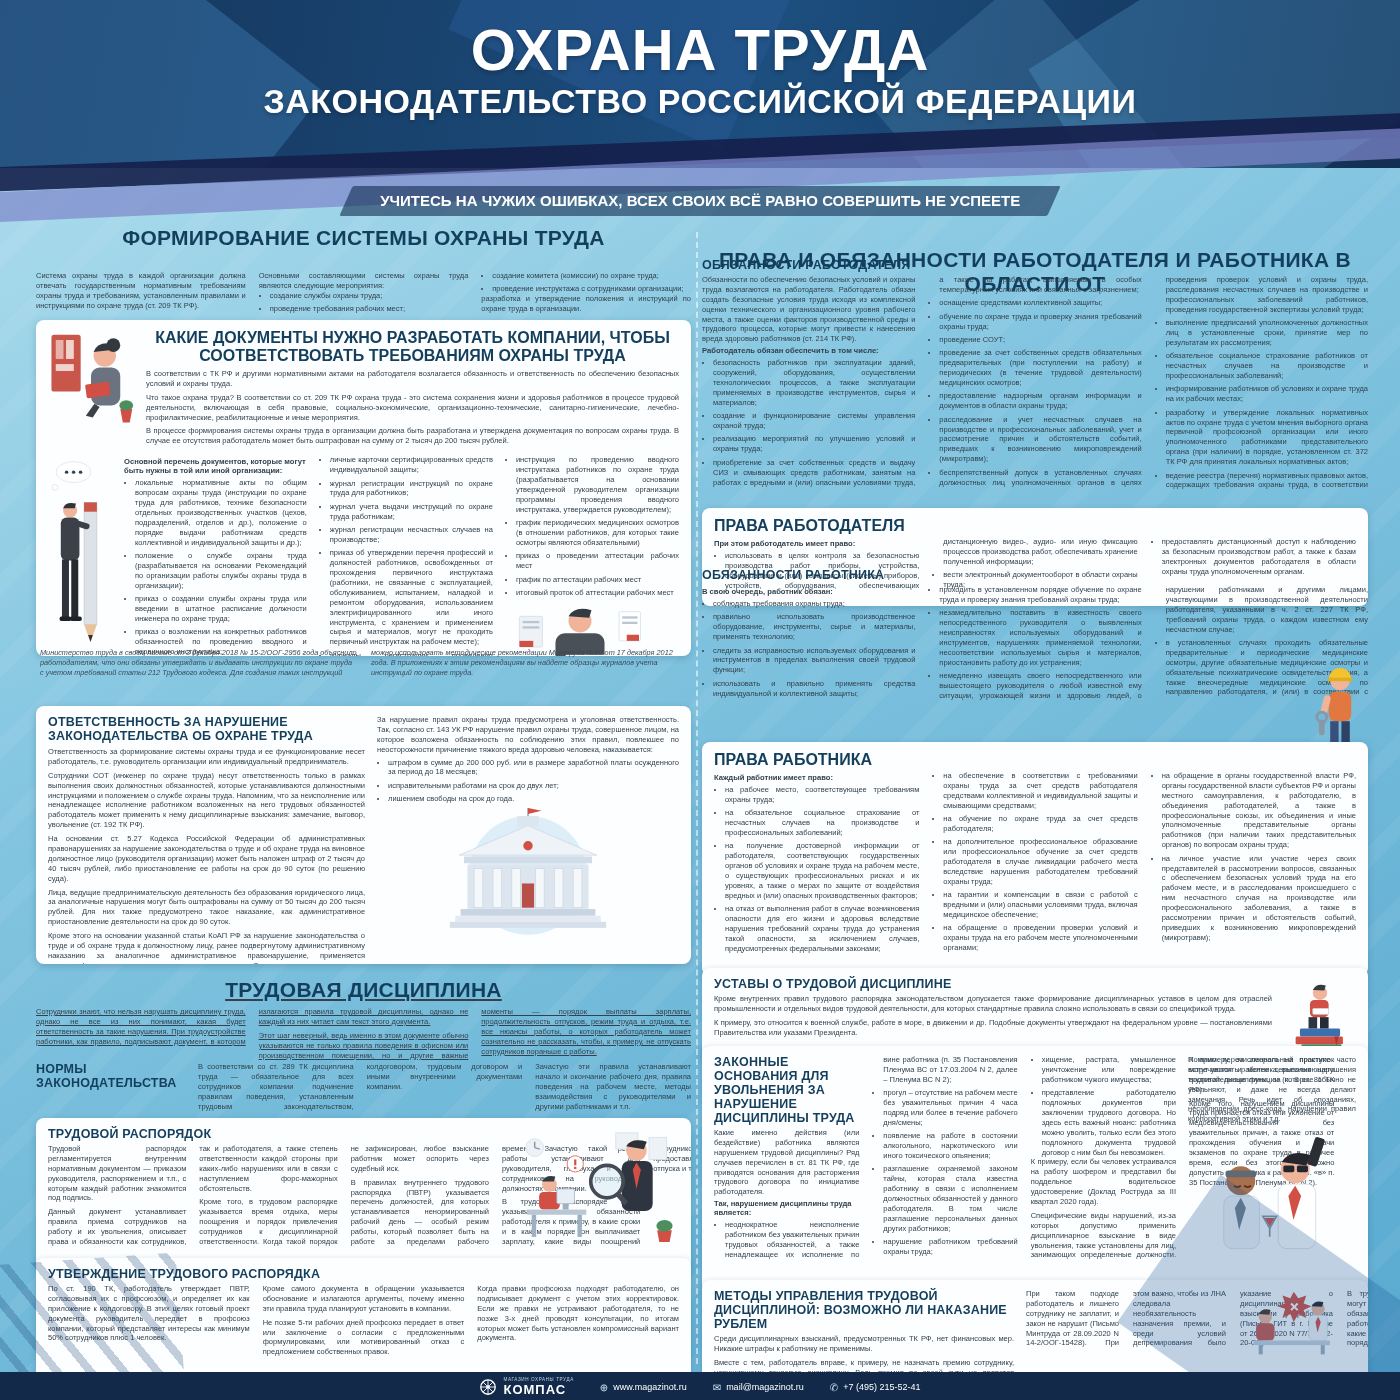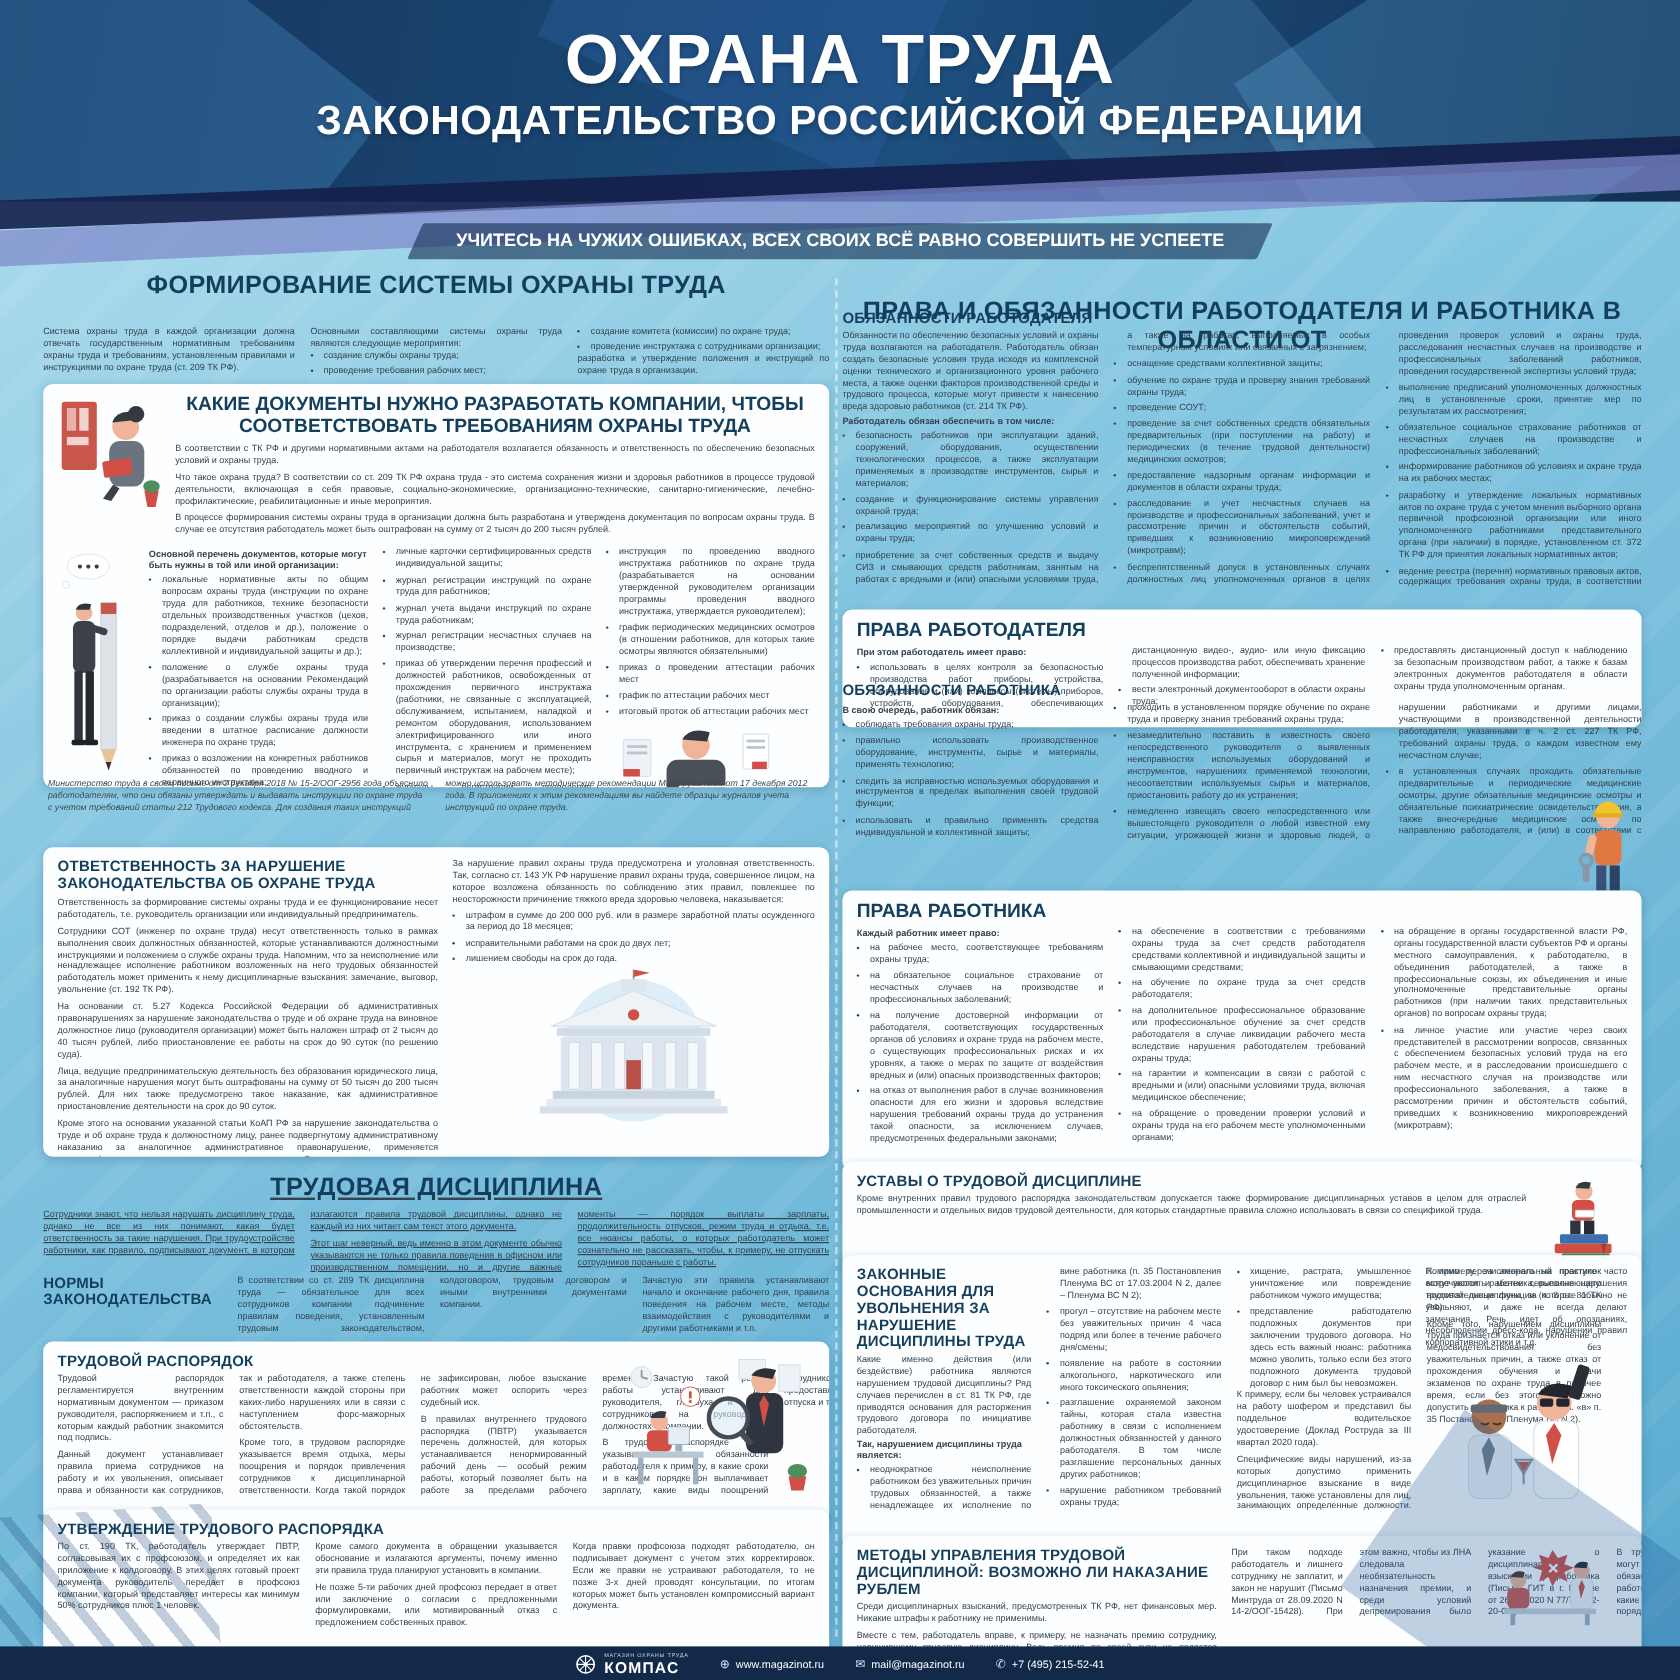--- a/index.html
+++ b/index.html
@@ -402,20 +402,21 @@
         </ul>
     </div>
   </div>
 
   <div class="pw" style="left:702px;top:968px;width:642px;height:74px;">
     <div class="flexr">
       <div style="flex:1;">
         <div class="h2">УСТАВЫ О ТРУДОВОЙ ДИСЦИПЛИНЕ</div>
         <ul class="plist" style="margin-top:3px;">
             <li>Кроме внутренних правил трудового распорядка законодательством допускается также формирование дисциплинарных уставов в целом для отраслей промышленности и отдельных видов трудовой деятельности, для которых стандартные правила сложно использовать в связи со спецификой труда.</li>
+            <li>К примеру, это относится к военной службе, работе в море, в движении и др. Подобные документы утверждают на федеральном уровне — постановлениями Правительства или указами Президента.</li>
           </ul>
       </div>
       <svg class="illus" width="72" height="86" viewBox="0 0 100 120">
         <circle cx="50" cy="22" r="10" fill="#f0b49b"></circle>
           <path d="M40 18 q5 -10 18 -6 l-2 7 z" fill="#343a41"></path>
         <rect x="36" y="32" width="26" height="24" rx="6" fill="#d14f44"></rect>
         <rect x="40" y="44" width="22" height="8" rx="1" fill="#fff" stroke="#cfdde7"></rect>
         <rect x="34" y="56" width="12" height="16" fill="#2e3440"></rect>
           <rect x="50" y="56" width="12" height="16" fill="#262b34"></rect>
         <rect x="22" y="72" width="56" height="11" rx="2" fill="#3b6fae"></rect>

